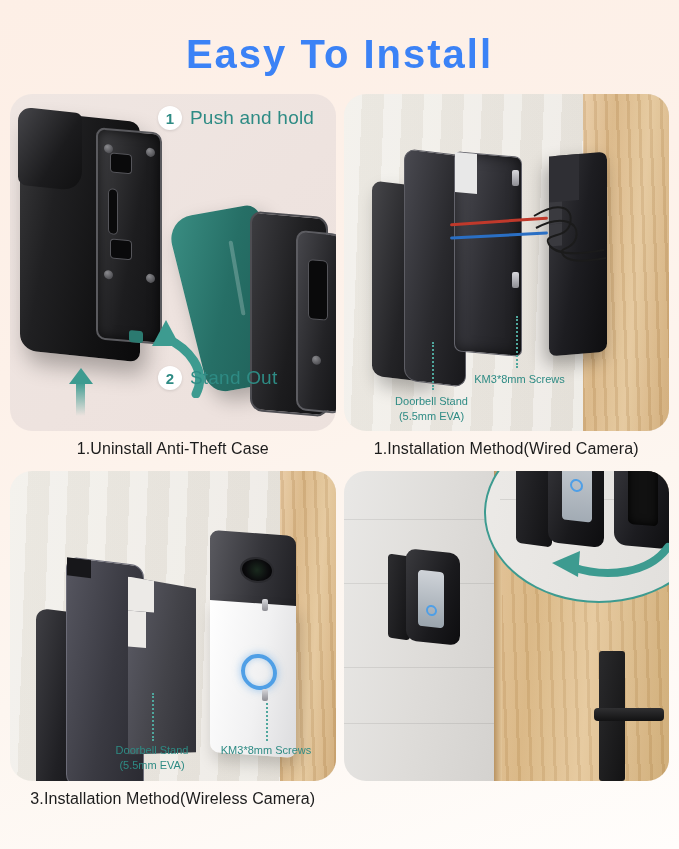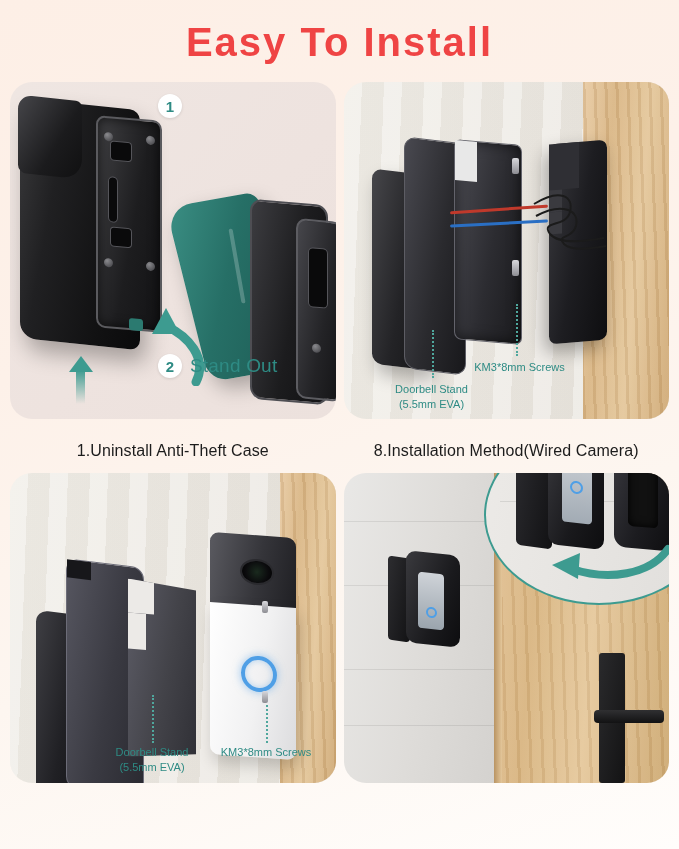--- a/index.html
+++ b/index.html
@@ -5,34 +5,34 @@
   * { margin:0; padding:0; box-sizing:border-box; }
   html,body { width:679px; height:849px; }
   body{
     font-family:"Liberation Sans", sans-serif;
     background:linear-gradient(160deg,#fdefe6 0%,#fdf1e9 35%,#fdf6f0 65%,#fffdfb 100%);
     overflow:hidden; position:relative;
   }
 
   
   .title{
-    text-align:center; font-size:40px; font-weight:bold; color:#ef4444;
-    letter-spacing:2px; padding-top:20px; line-height:1.1;
+    text-align:center; font-size:40px; font-weight:bold; color:#3b82f6;
+    letter-spacing:2px; padding-top:20px; line-height:1.1;margin-top:12px;
   }
 
   
   .grid{ padding:18px 10px 0 10px; }
   .row{ display:flex; gap:8px; }
   .cell{ width:327px; }
   .panel{
     position:relative; height:337px; border-radius:22px; overflow:hidden;
   }
   .panel.short{ height:310px; }
   .caption{
-    text-align:center; font-size:16px; color:#1c1c1c; padding:23px 0 7px 0;
+    text-align:center; font-size:16px; color:#1c1c1c; padding:9px 0 7px 0;
     letter-spacing:.1px; white-space:nowrap;
   }
 
   
   .p1{ background:linear-gradient(135deg,#efe6e2 0%,#eee3df 55%,#ece1dd 100%); }
   .dev-black{
     position:absolute; background:linear-gradient(100deg,#2b2b2d 0%,#161618 40%,#0d0d0e 100%);
     border-radius:10px;
   }
   .p1 .case-body{
@@ -285,20 +285,21 @@
           <div class="screw" style="left:14px;top:122px;"></div>
         </div>
 
         <svg class="arrow-curve" viewBox="0 0 64 86">
           <path d="M46 82 C58 58, 38 36, 16 26" stroke="#3d9b90" stroke-width="9" fill="none" stroke-linecap="round"></path>
           <polygon points="16,8 30,34 2,34" fill="#3d9b90"></polygon>
         </svg>
 
         <div class="step" style="left:148px;top:12px;">
           <span class="badge">1</span>
+          <span class="step-text">Push and hold</span>
         </div>
 
         <div class="step" style="left:148px;top:272px;">
           <span class="badge">2</span>
           <span class="step-text">Stand Out</span>
         </div>
 
       </div>
       <div class="caption">1.Uninstall Anti-Theft Case</div>
     </div>
@@ -344,21 +345,21 @@
         <div class="tag" style="left:116px;top:278px;width:120px;">
           <div>KM3*8mm Screws</div>
         </div>
 
         <div class="leader" style="left:88px;top:248px;height:48px;"></div>
         <div class="tag" style="left:28px;top:300px;width:120px;">
           <div>Doorbell Stand</div>
           <div>(5.5mm EVA)</div>
         </div>
       </div>
-      <div class="caption">8.Installation Method(Wired Camera)</div>
+      <div class="caption">1.Installation Method(Wired Camera)</div>
     </div>
   </div>
 
   <div class="row" style="margin-top:6px;">
 
     <div class="cell">
       <div class="panel short p3">
         <div class="wall-cream"></div>
         <div class="door-wood" style="width:56px;"></div>
 
@@ -394,20 +395,21 @@
         <div class="tag" style="left:82px;top:272px;width:120px;">
           <div>Doorbell Stand</div>
           <div>(5.5mm EVA)</div>
         </div>
 
         <div class="leader" style="left:256px;top:232px;height:38px;"></div>
         <div class="tag" style="left:196px;top:272px;width:120px;">
           <div>KM3*8mm Screws</div>
         </div>
       </div>
+      <div class="caption">3.Installation Method(Wireless Camera)</div>
     </div>
 
     <div class="cell">
       <div class="panel short p4">
         <div class="tile-wall">
           <div class="tile-line" style="top:48px;"></div>
           <div class="tile-line" style="top:112px;"></div>
           <div class="tile-line" style="top:196px;"></div>
           <div class="tile-line" style="top:252px;"></div>
         </div>

